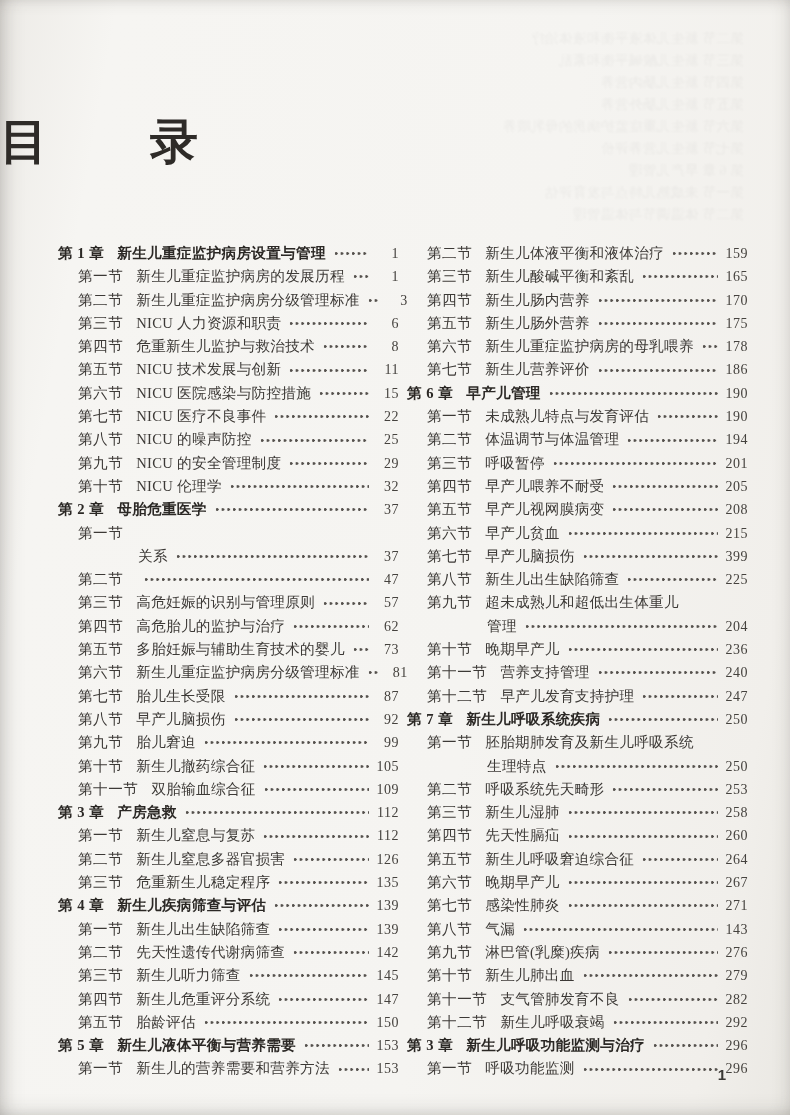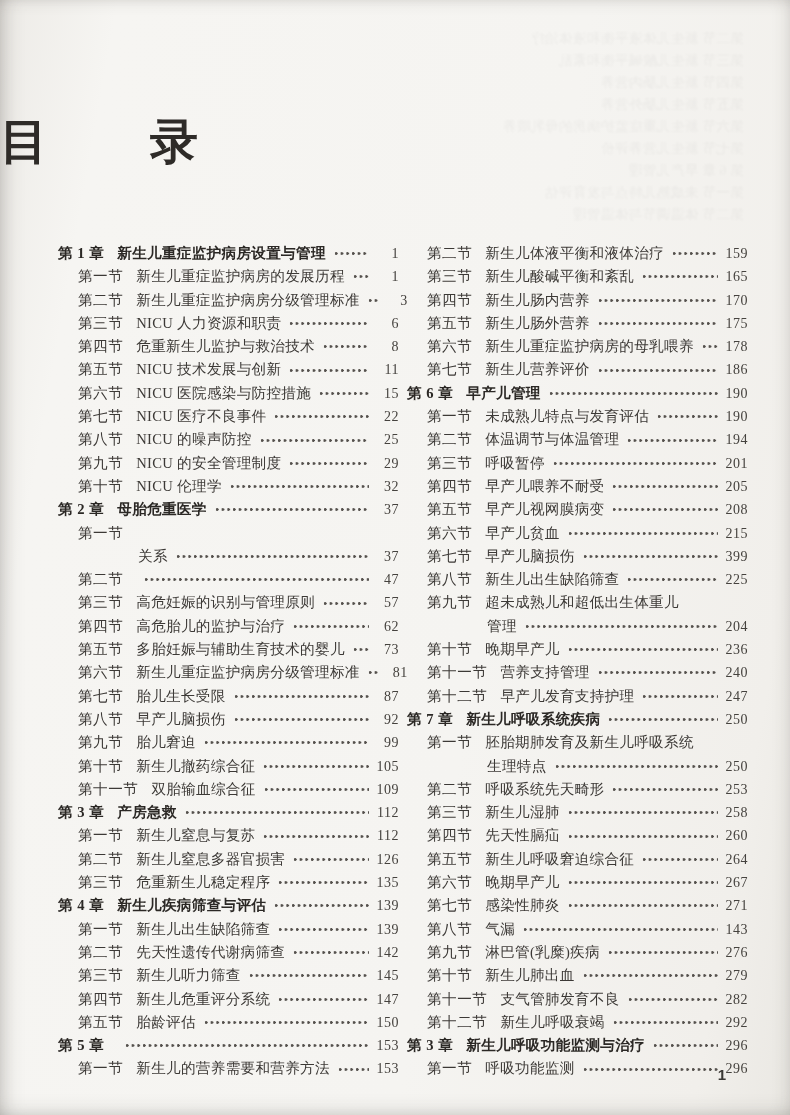--- a/index.html
+++ b/index.html
@@ -320,20 +320,21 @@
           <span class="pg">147</span>
         </div>
         <div class="row section">
           <span class="label">第五节</span>
           <span class="title">胎龄评估</span>
           <span class="leader"></span>
           <span class="pg">150</span>
         </div>
         <div class="row chapter">
           <span class="label">第 5 章</span>
+          <span class="title">新生儿液体平衡与营养需要</span>
           <span class="leader"></span>
           <span class="pg">153</span>
         </div>
         <div class="row section">
           <span class="label">第一节</span>
           <span class="title">新生儿的营养需要和营养方法</span>
           <span class="leader"></span>
           <span class="pg">153</span>
         </div>
       </div>

